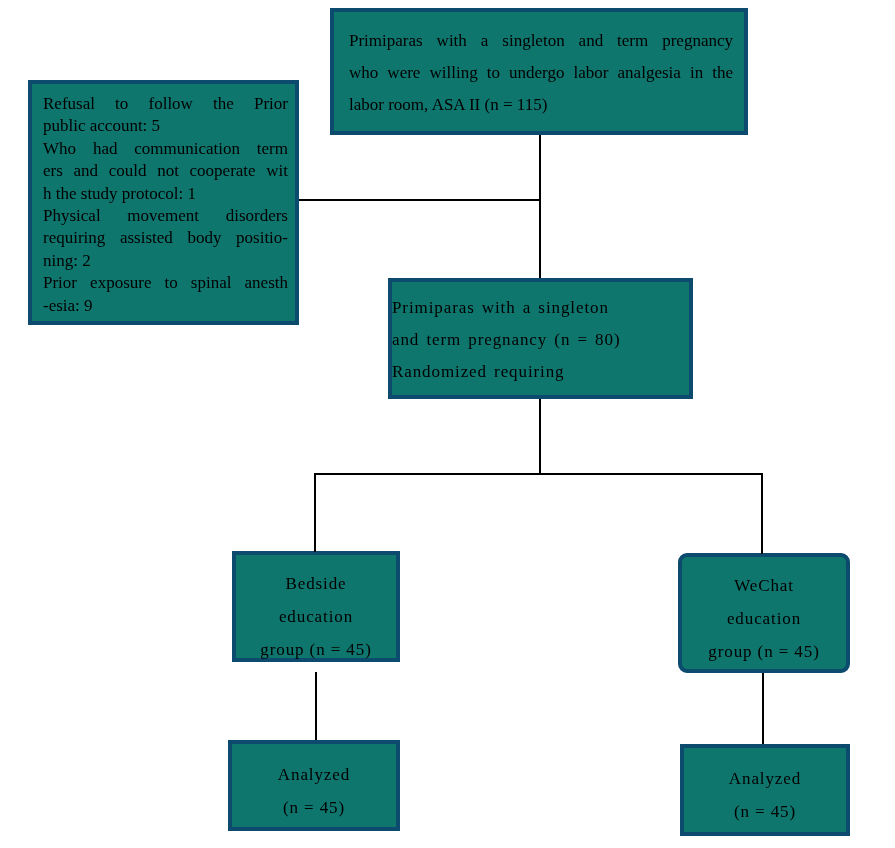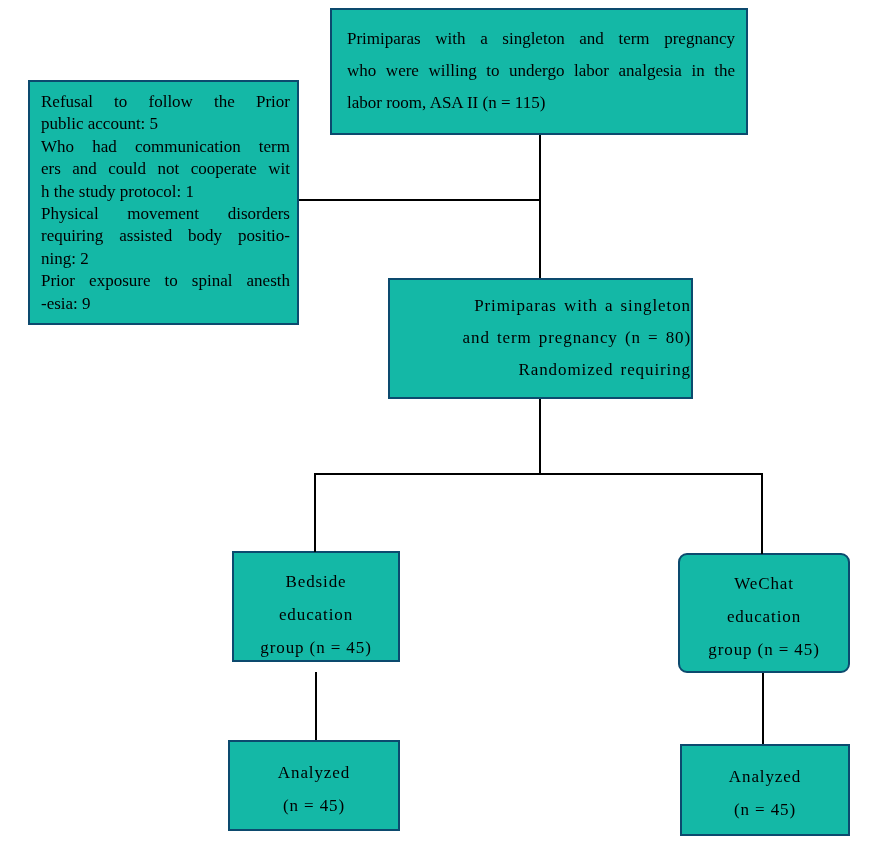--- a/index.html
+++ b/index.html
@@ -12,22 +12,22 @@
     width: 895px;
     height: 848px;
     background: #ffffff;
     font-family: "Liberation Serif", "DejaVu Serif", serif;
     color: #000000;
     overflow: hidden;
   }
   .box {
     position: absolute;
     box-sizing: border-box;
-    border: 2px solid #0c4a6e;
-    background: #14b8a6;
+    border: 4px solid #0c4a6e;
+    background: #0f766e;
     font-size: 17px;
   }
   .connector {
     position: absolute;
     background: #000000;
   }
 
   
   .box-enrollment {
     left: 330px; top: 8px; width: 418px; height: 127px;
@@ -45,21 +45,21 @@
   .box-exclusions .line { text-align: justify; text-align-last: justify; }
   .box-exclusions .line:nth-child(2),
   .box-exclusions .line:nth-child(5),
   .box-exclusions .line:nth-child(8),
   .box-exclusions .line:nth-child(10) { text-align-last: left; }
 
   .box-randomized {
     left: 388px; top: 278px; width: 305px; height: 121px;
     padding-top: 10px;
     line-height: 32px;
-    text-align: right;
+    text-align: left;
     letter-spacing: 0.9px;
     word-spacing: 2px;
   }
   .box-bedside-group {
     left: 232px; top: 551px; width: 168px; height: 111px;
     padding-top: 12px;
     line-height: 33px;
     text-align: center;
     letter-spacing: 0.9px;
   }

